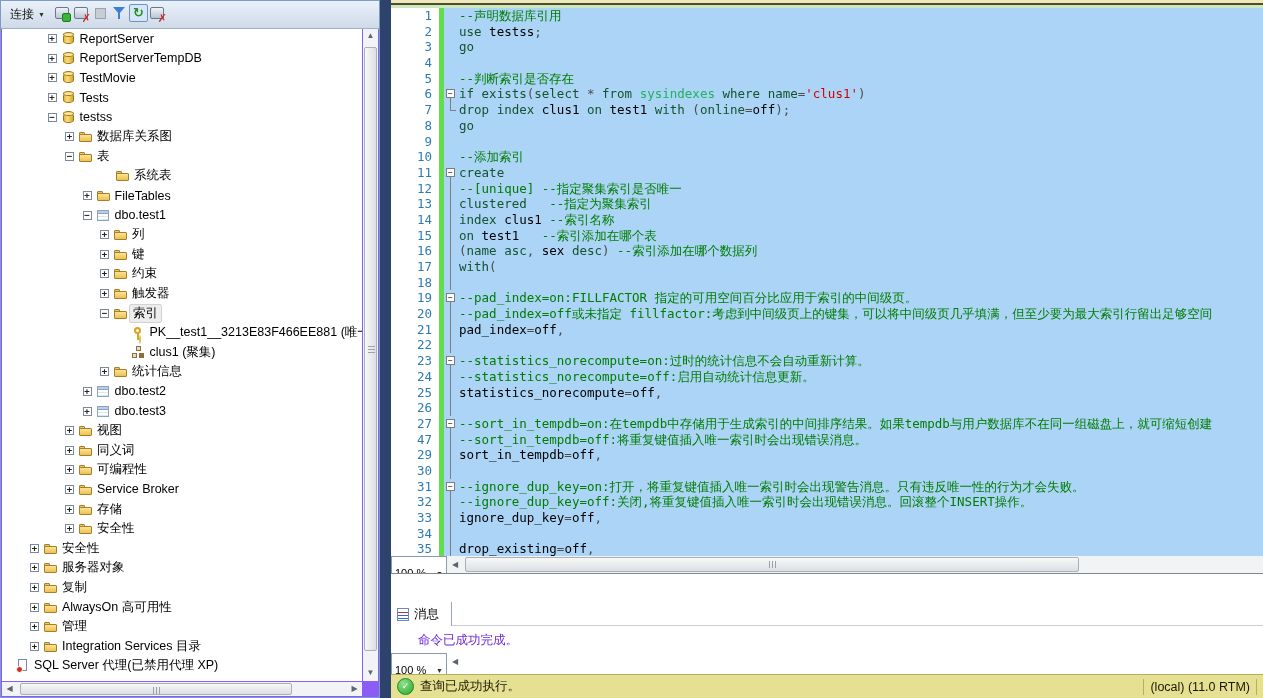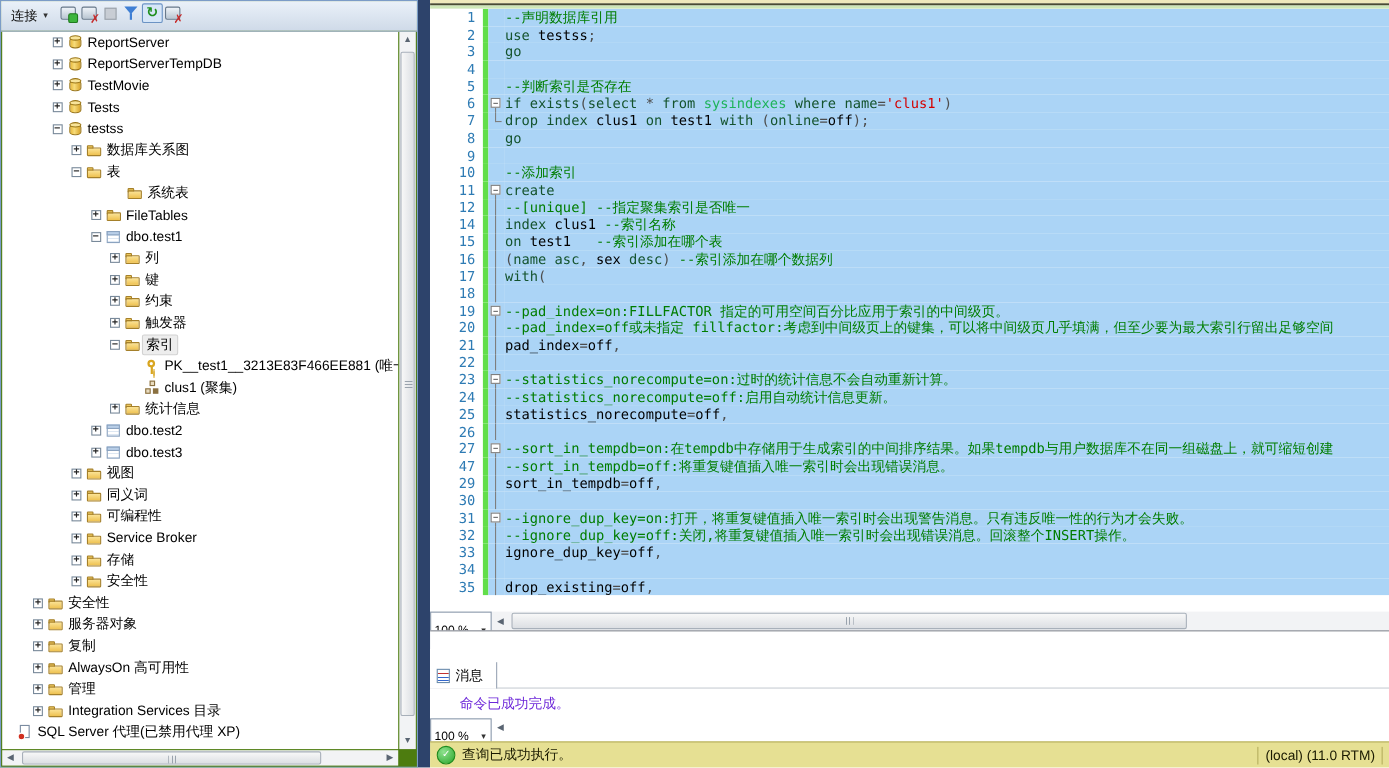--- a/index.html
+++ b/index.html
@@ -1,19 +1,19 @@
 <!DOCTYPE html>
 <html><head>
 <meta charset="utf-8">
 <style>
   html,body{margin:0;padding:0;background:#fff;}
   .app{position:relative;width:1263px;height:698px;overflow:hidden;background:#fff;
        font-family:"Liberation Sans","DejaVu Sans",sans-serif;}
   
-  .left-panel{position:absolute;left:0;top:0;width:380px;height:698px;background:#4d7c0f;
+  .left-panel{position:absolute;left:0;top:0;width:380px;height:698px;background:#8b5cf6;
               border:1px solid #7b9cc7;box-sizing:border-box;}
   .oe-toolbar{position:absolute;left:0;top:0;right:0;height:27px;display:flex;align-items:center;gap:4px;
               padding:0 5px;background:linear-gradient(#eaf1f9,#cfdae8);border-bottom:1px solid #9fb1c4;}
   .connect-btn{display:flex;align-items:center;gap:4px;font-size:12px;color:#111;padding:2px 4px;cursor:default;}
   .caret{font-size:7px;color:#333;}
   .tbico{width:19px;height:18px;position:relative;display:inline-block;}
   .tbico-connect-plug-icon::before,.tbico-disconnect-icon::before,.tbico-kill-connection-icon::before{
       content:'';position:absolute;left:2px;top:3px;width:12px;height:10px;
       background:linear-gradient(#eef3f8,#b9c6d2);border:1px solid #68798a;border-radius:2px;}
   .tbico-connect-plug-icon::after{content:'';position:absolute;right:1px;bottom:0;width:7px;height:7px;
@@ -384,20 +384,26 @@
           <span class="fold fs"></span>
           <span class="ct"><span class="c-k">create</span></span>
         </div>
         <div class="cl">
           <span class="ln">12</span>
           <span class="chg"></span>
           <span class="fold fl"></span>
           <span class="ct"><span class="c-c">--[unique] --指定聚集索引是否唯一</span></span>
         </div>
         <div class="cl">
+          <span class="ln">13</span>
+          <span class="chg"></span>
+          <span class="fold fl"></span>
+          <span class="ct"><span class="c-k">clustered</span><span class="c-p">   </span><span class="c-c">--指定为聚集索引</span></span>
+        </div>
+        <div class="cl">
           <span class="ln">14</span>
           <span class="chg"></span>
           <span class="fold fl"></span>
           <span class="ct"><span class="c-k">index</span><span class="c-p"> clus1 </span><span class="c-c">--索引名称</span></span>
         </div>
         <div class="cl">
           <span class="ln">15</span>
           <span class="chg"></span>
           <span class="fold fl"></span>
           <span class="ct"><span class="c-k">on</span><span class="c-p"> test1   </span><span class="c-c">--索引添加在哪个表</span></span>

